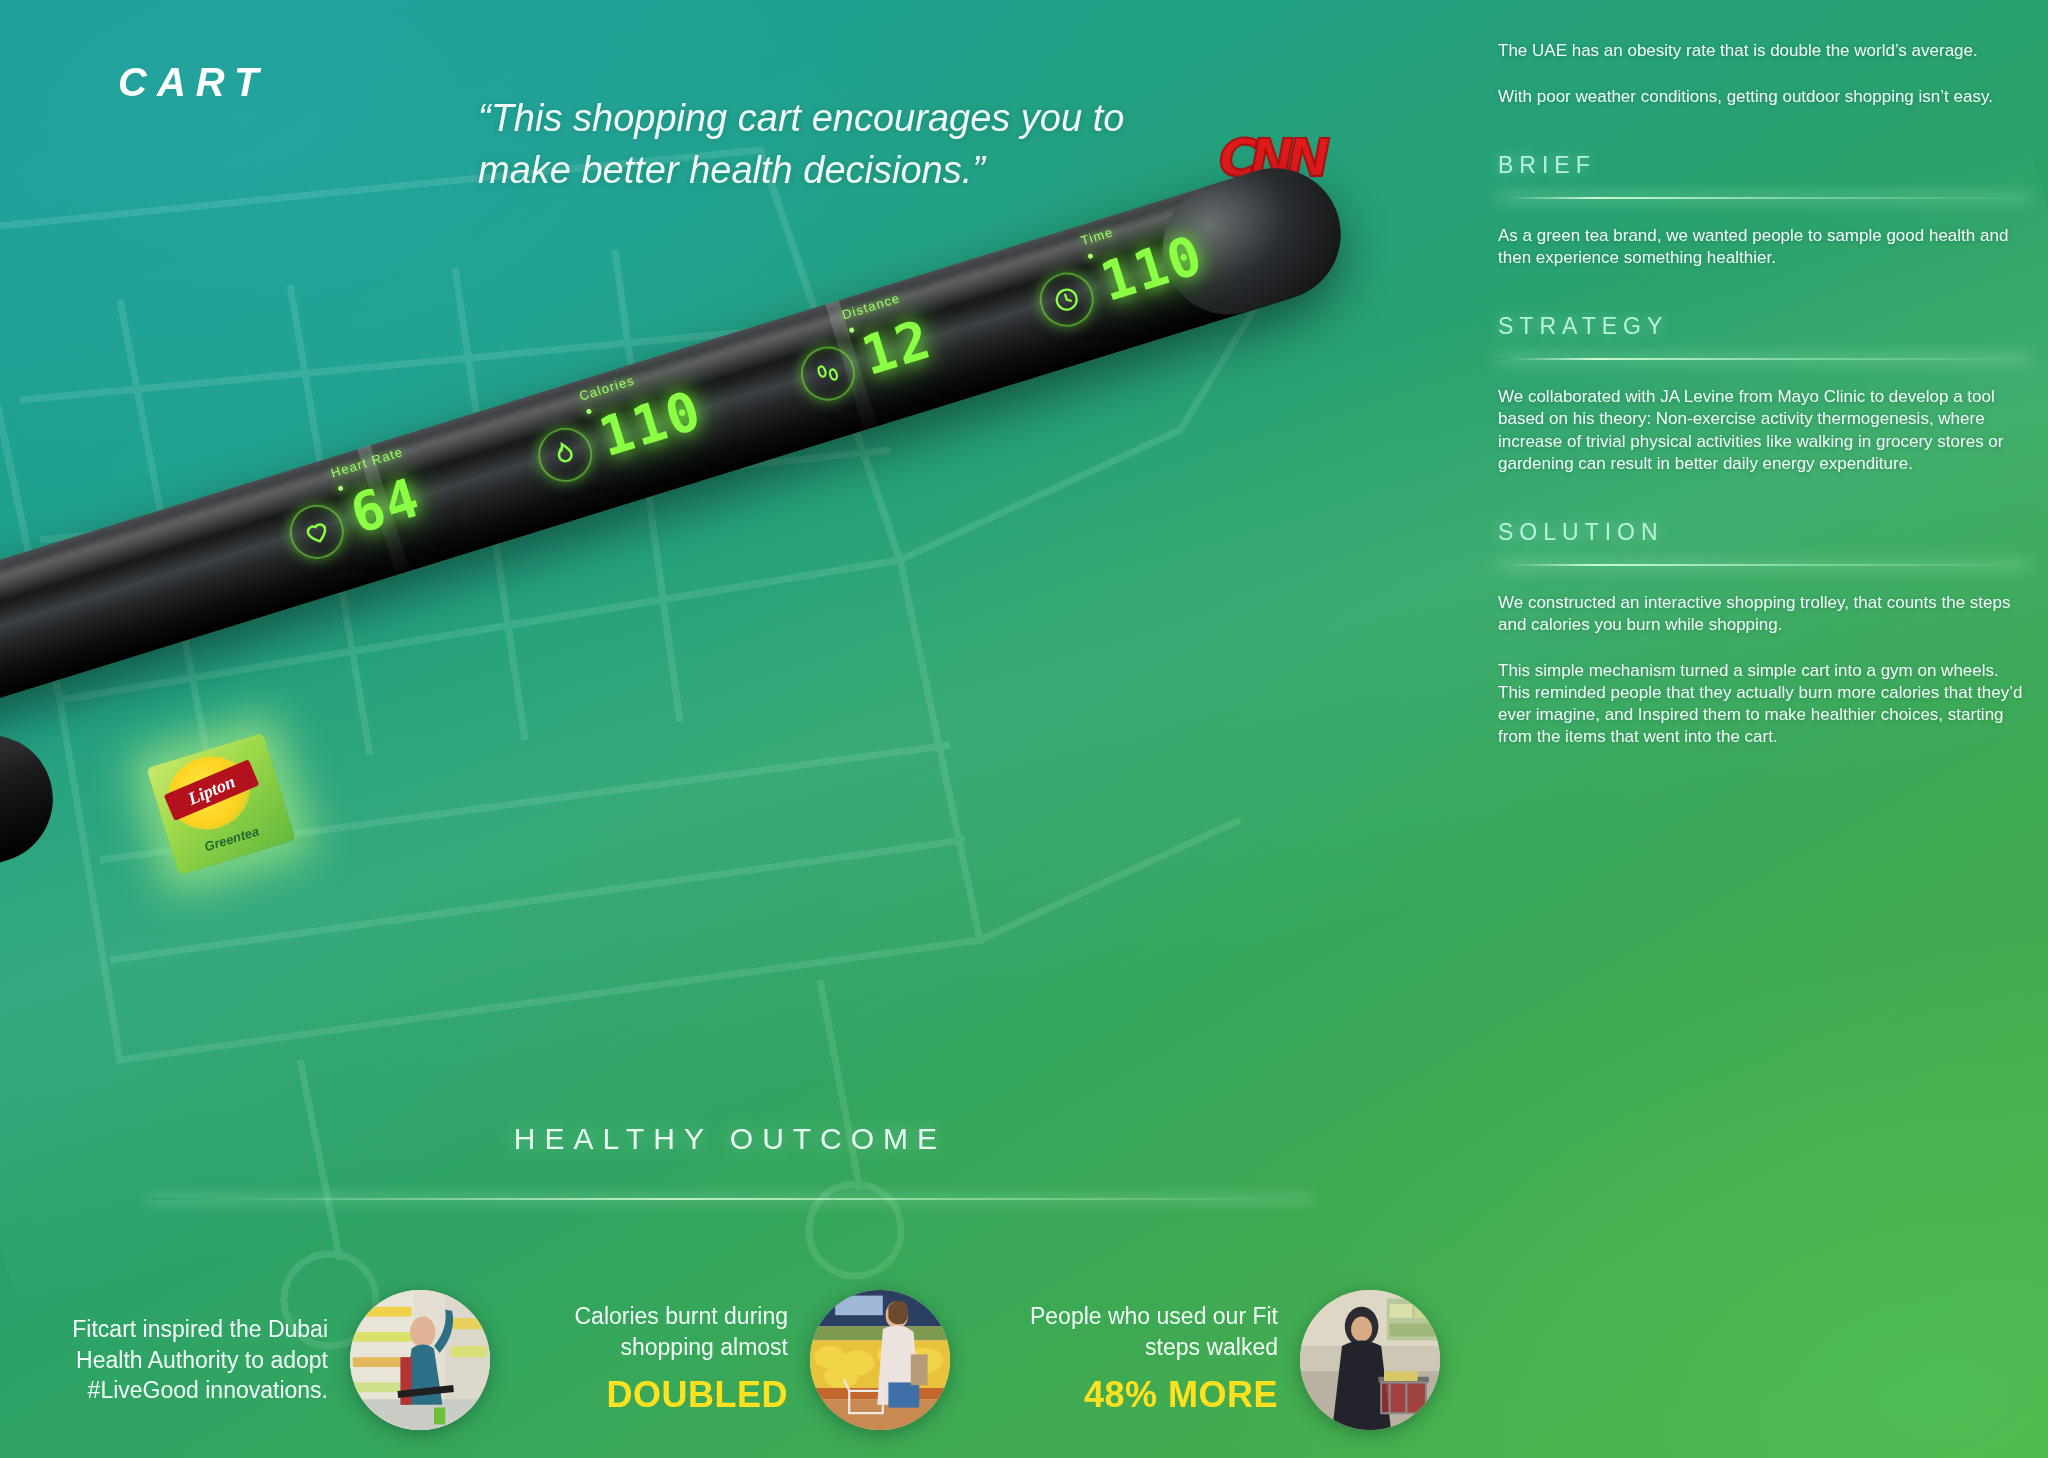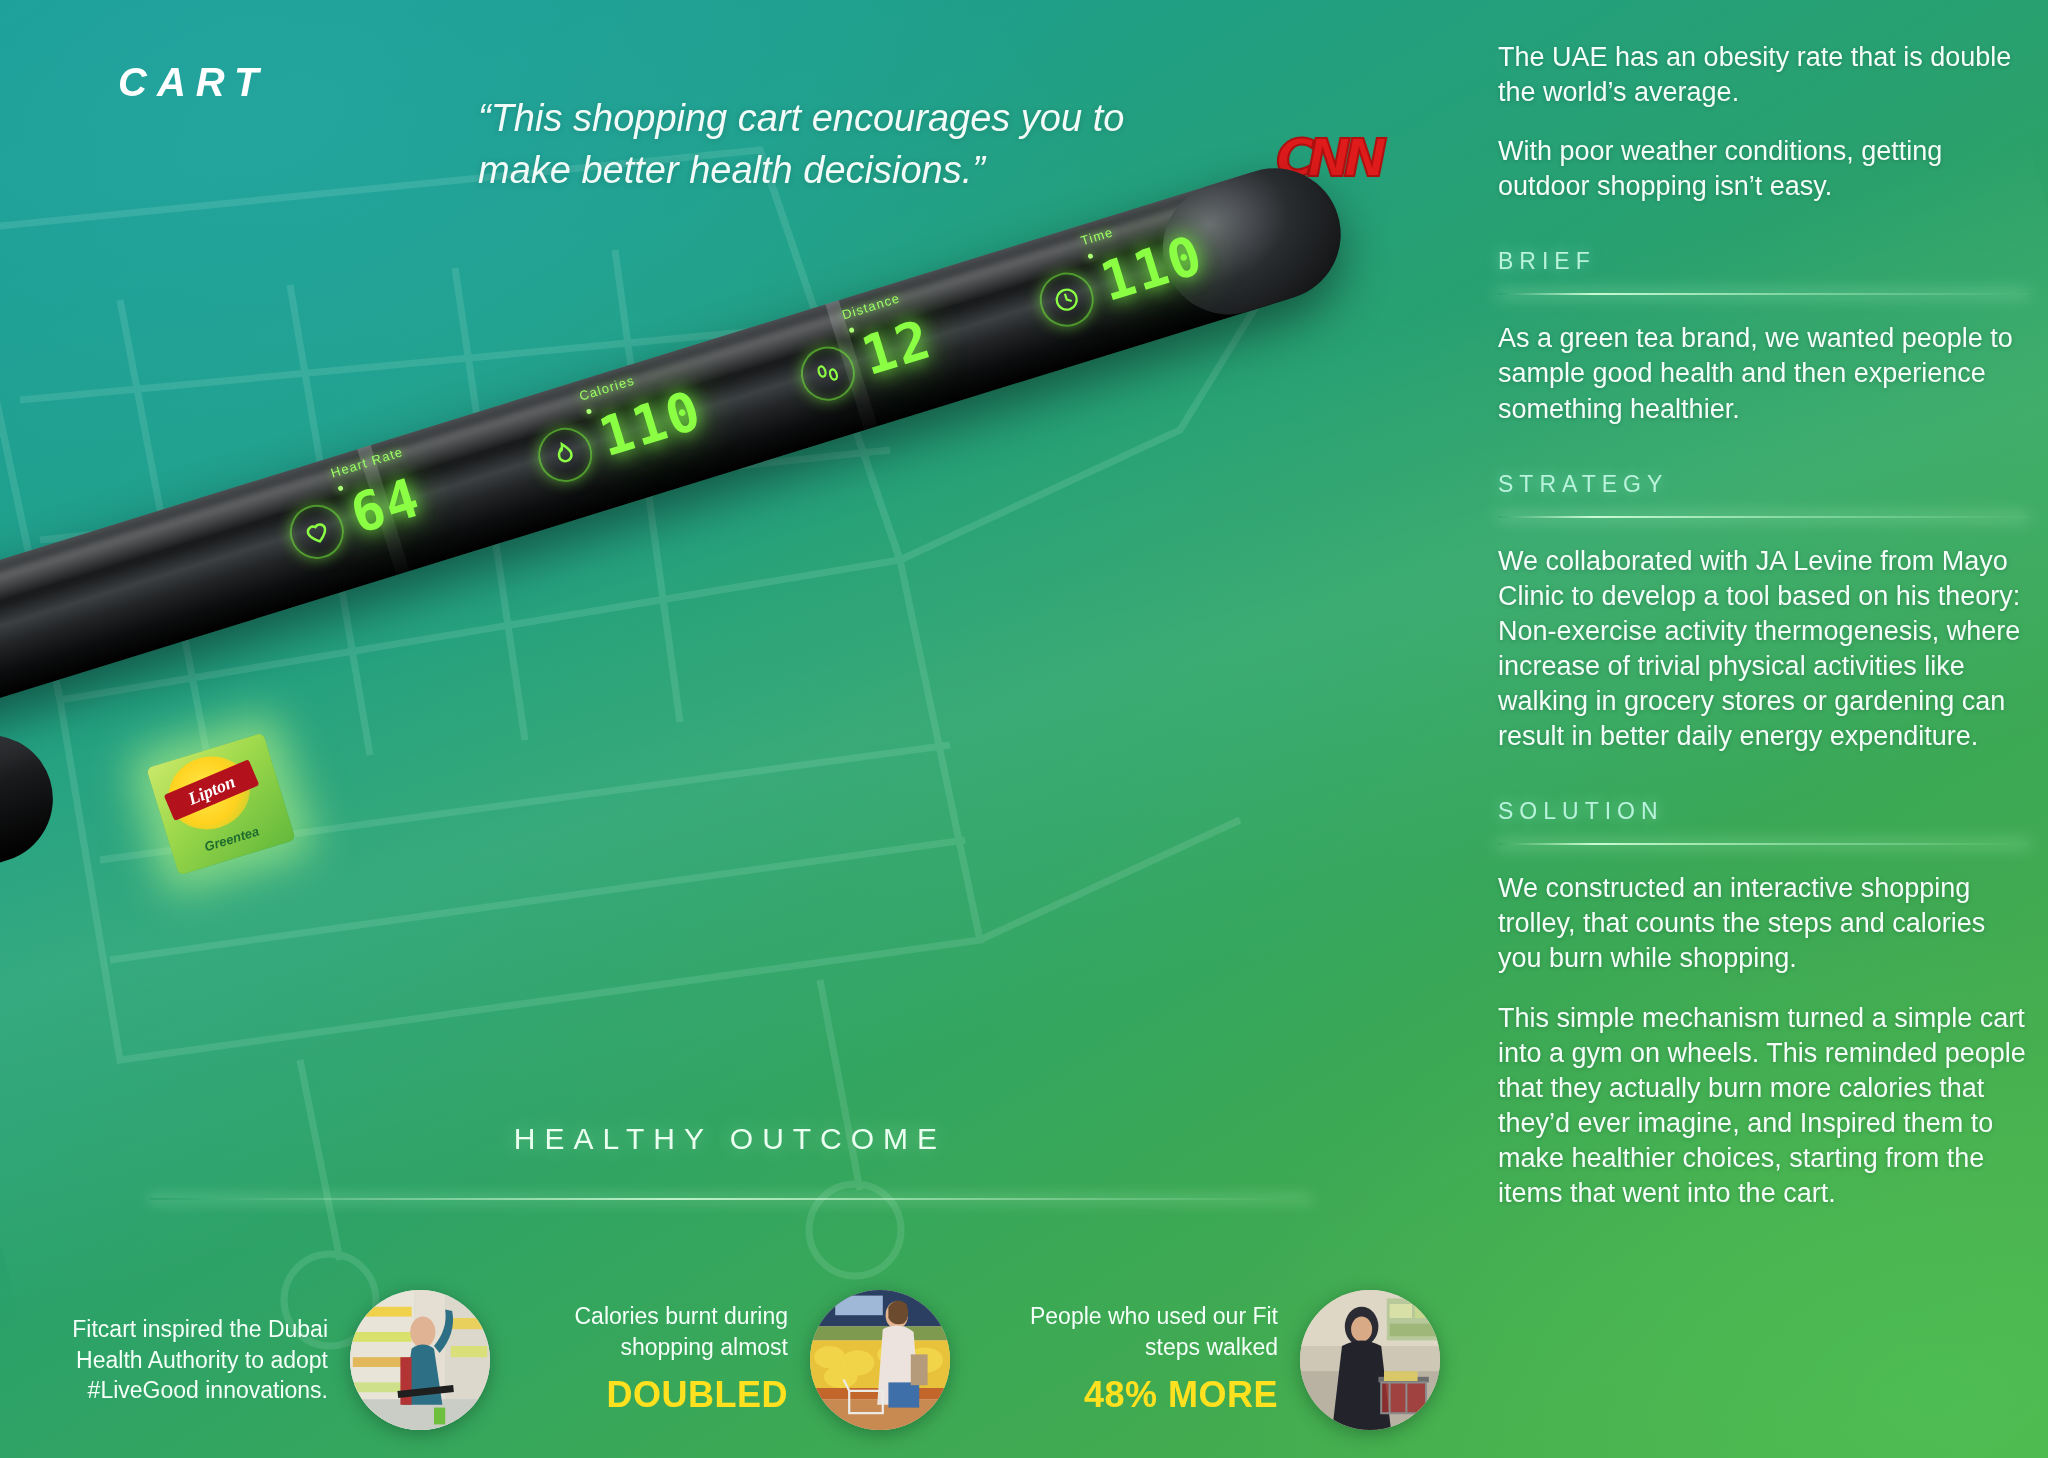--- a/index.html
+++ b/index.html
@@ -55,33 +55,33 @@
   .quote {
     position:absolute; left:478px; top:92px; width:720px;
     font-style:italic; font-weight:400;
     font-size:38px; line-height:1.38;
     color:#f2fbf7; 
     text-shadow:0 1px 6px rgba(0,40,30,0.18);
   }
 
   
   .cnn {
-    position:absolute; left:1276px; top:128px;
+    position:absolute; left:1219px; top:128px;
     font-family:"DejaVu Sans", sans-serif;
     font-weight:700; font-style:italic;
     font-size:52px; letter-spacing:-7px;
     color:#e01b1b;
     -webkit-text-stroke:2px #b01010;
     text-shadow:0 0 2px rgba(150,0,0,0.6);
   }
 
   
   .panel { position:absolute; left:1498px; top:40px; width:530px; }
   .panel p {
-    color:#f4fdf8; font-size:27px; line-height:1.30;
+    color:#f4fdf8; font-size:17px; line-height:1.30;
     margin-bottom:0px; font-weight:400;
     text-shadow:0 1px 4px rgba(0,50,35,0.25);
   }
   .panel p + p { margin-top:24px; }
   .sec-head {
     color:#b9f3dc; font-size:23px; font-weight:500;
     letter-spacing:6px; margin-top:44px; margin-bottom:18px;
     text-shadow:0 0 14px rgba(170,255,220,0.55);
   }
   .divider {

